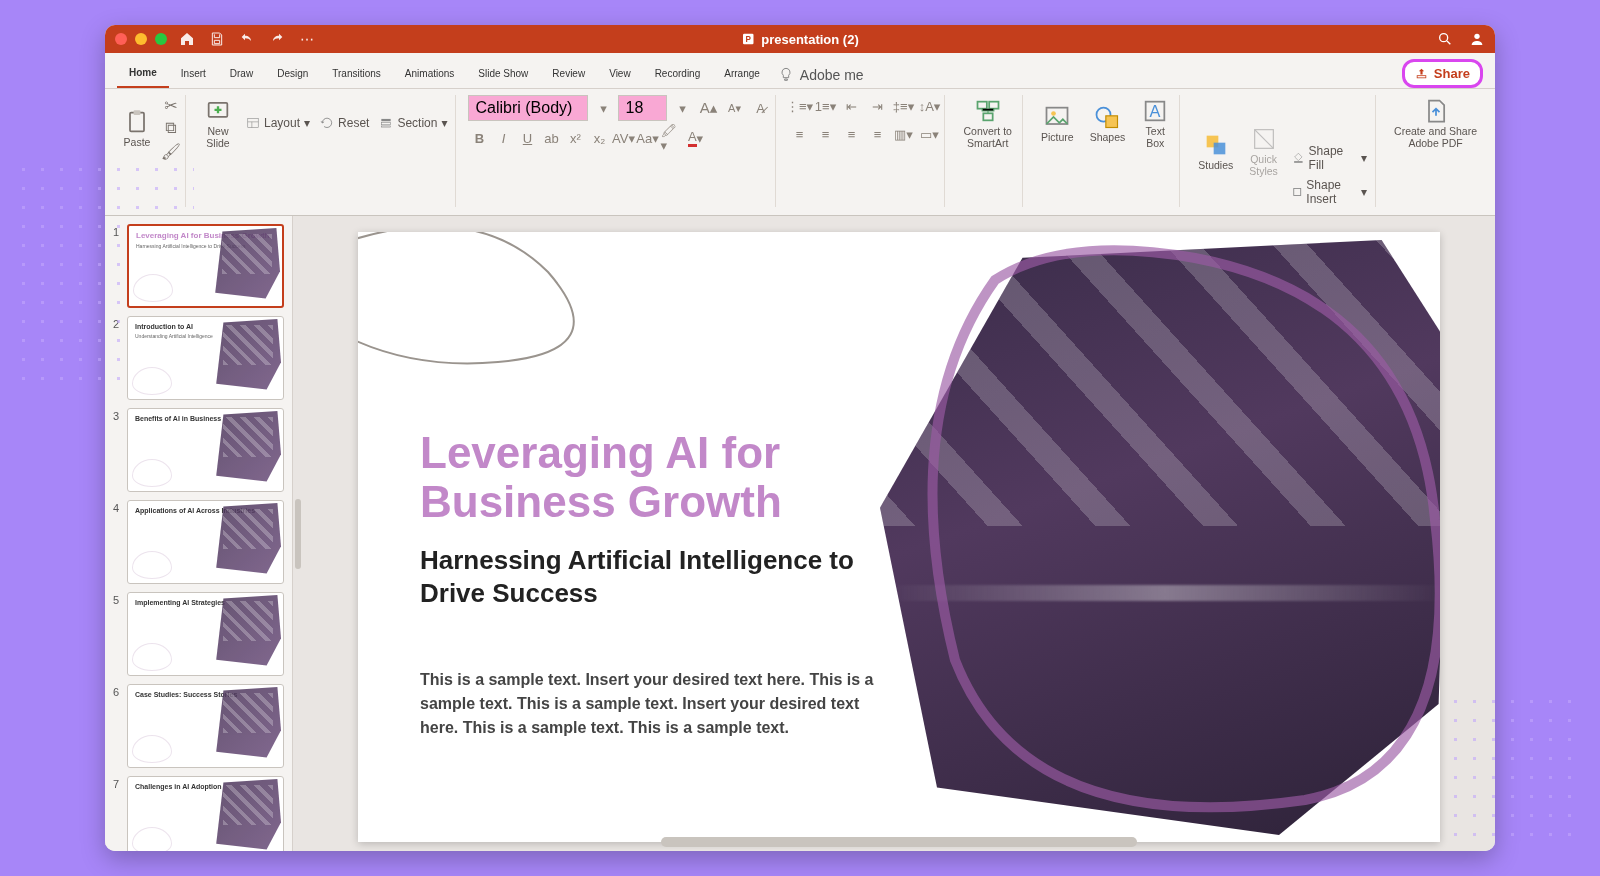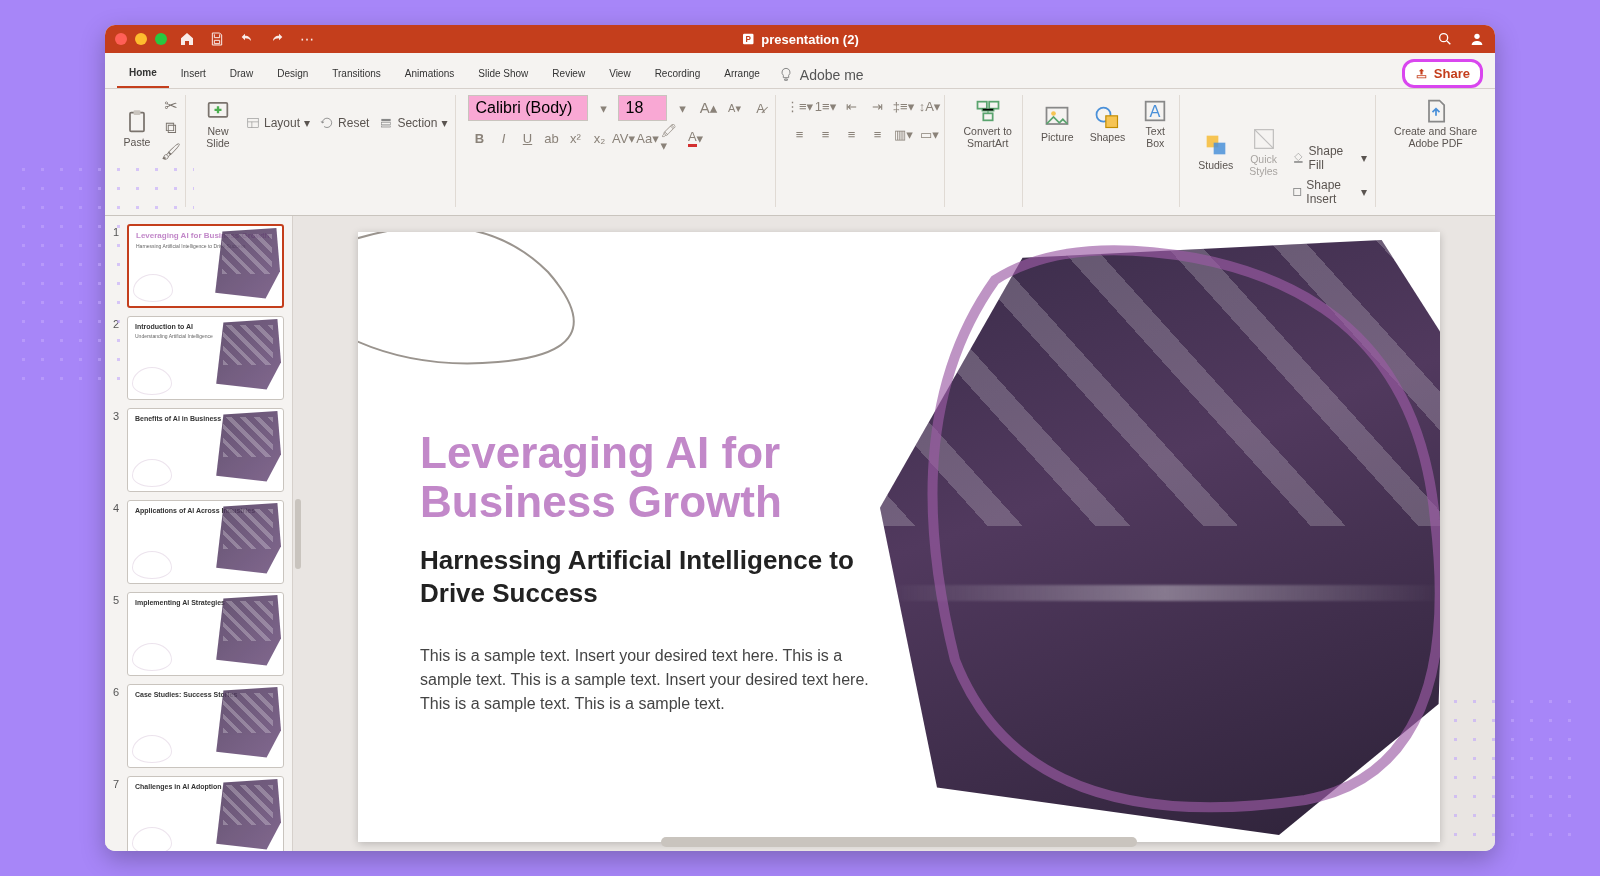--- a/index.html
+++ b/index.html
@@ -48,21 +48,21 @@
 .slide { width:1082px; height:610px; background:#fff; box-shadow:0 2px 8px rgba(0,0,0,.2); position:relative; overflow:hidden; }
 .slide .swoosh { position:absolute; left:-30px; top:-20px; width:360px; height:180px; }
 .slide .img { position:absolute; right:-10px; top:8px; width:570px; height:595px; background:linear-gradient(160deg,#3a2c49 0%,#51395e 40%,#2d2238 100%); clip-path:polygon(25% 3%,88% 0%,100% 18%,98% 78%,70% 100%,10% 92%,0% 45%); }
 .slide .img::before { content:''; position:absolute; left:0; top:0; right:0; height:48%; background:repeating-linear-gradient(48deg,rgba(255,255,255,.2) 0 26px,transparent 26px 80px); }
 .slide .img .band { position:absolute; left:0; top:58%; right:0; height:16px; background:linear-gradient(90deg,transparent,rgba(255,255,255,.35),transparent); filter:blur(1px);}
 .slide .ring { position:absolute; right:-10px; top:8px; width:575px; height:600px; }
 .slide .ring path { fill:none; stroke:#9b5aa4; stroke-width:10; opacity:.65; }
 .ct { position:absolute; left:62px; width:500px; }
 .maint { top:196px; color:#c288c9; font-size:44px; font-weight:700; line-height:1.12; }
 .subt { top:312px; color:#222; font-size:26px; font-weight:700; line-height:1.25; }
-.body { top:412px; color:#444; font-size:16px; line-height:1.5; width:470px; }
+.body { top:436px; color:#444; font-size:16px; line-height:1.5; width:470px;font-weight:bold; }
 .dots { position:absolute; width:180px; height:220px; background-image:radial-gradient(#c1a6fb 2px,transparent 2px); background-size:19px 19px; opacity:.6; }
 .d1 { left:14px; top:160px; } .d2 { right:14px; bottom:24px; width:140px; height:160px; }
 .splitter { width:10px; background:#e9e5e2; display:flex; align-items:center; justify-content:center; }
 .splitter .grip { width:6px; height:70px; background:#c9c4be; border-radius:3px; }
 .hscroll { position:absolute; bottom:4px; left:30%; width:40%; height:10px; background:#c9c4be; border-radius:5px; }
 </style>
 </head>
 <body>
 <div class="dots d1"></div>
 <div class="dots d2"></div>

